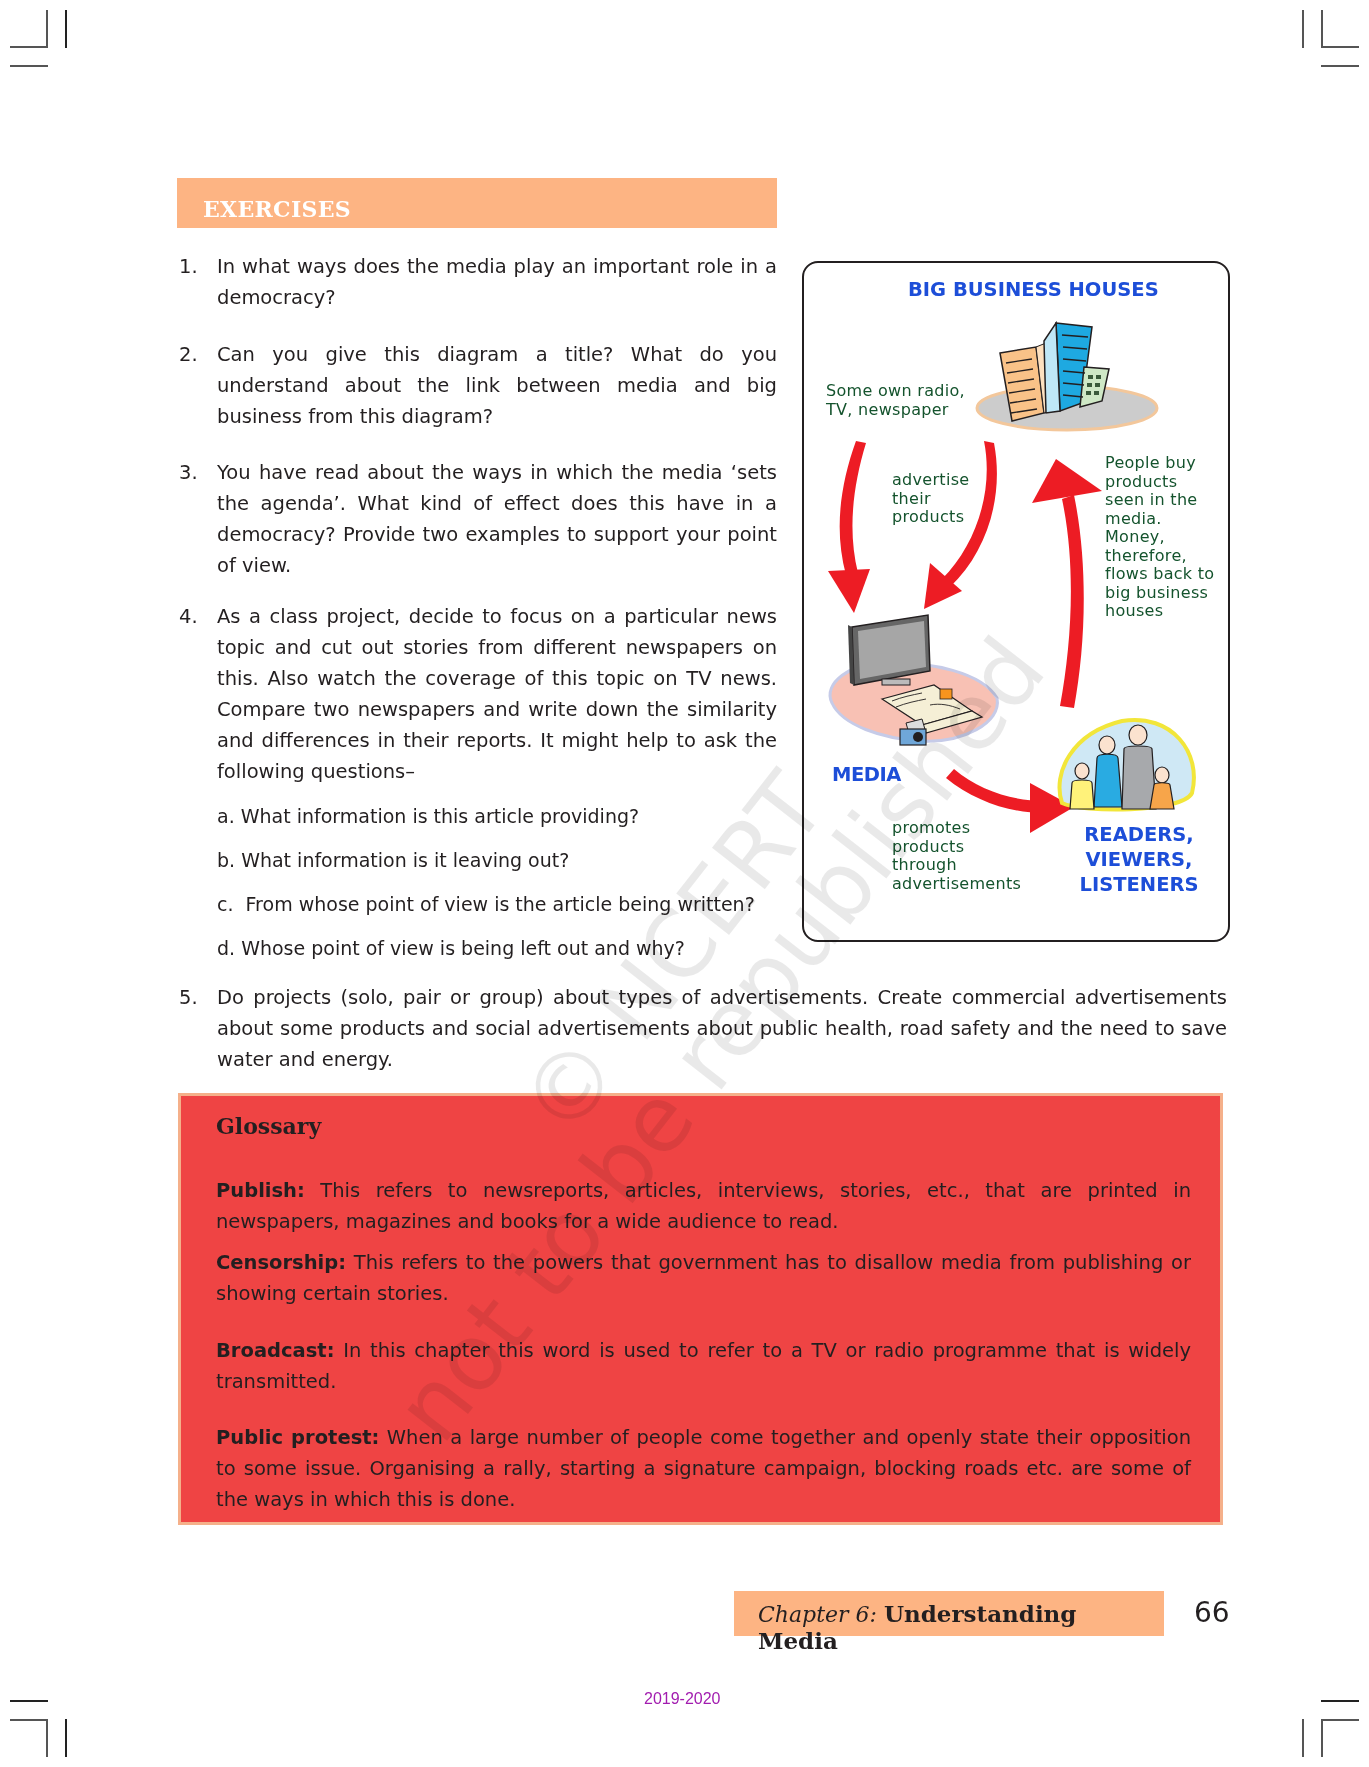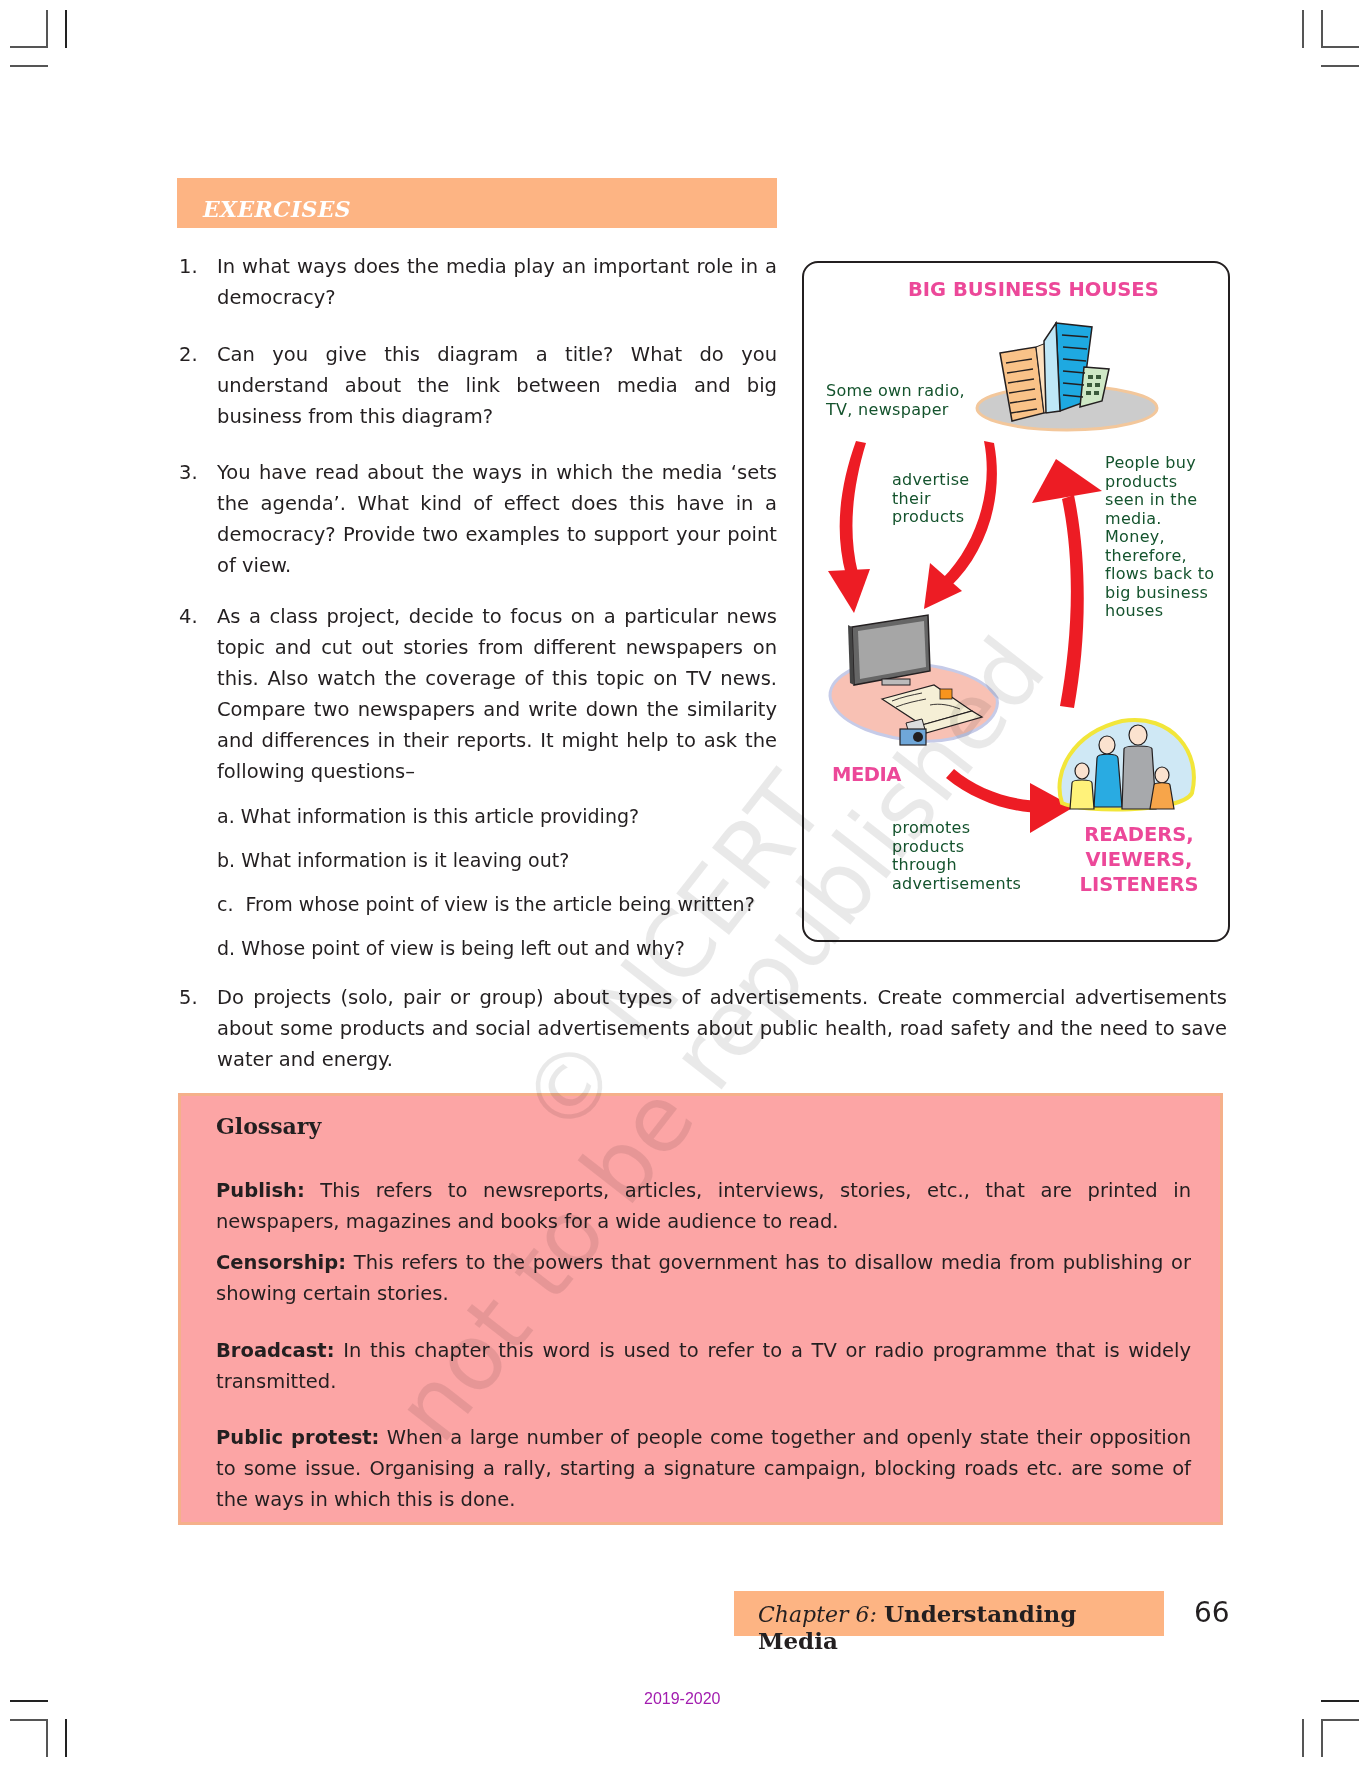--- a/index.html
+++ b/index.html
@@ -3,32 +3,32 @@
 <meta charset="utf-8">
 <style>
   html, body { margin: 0; padding: 0; background: #ffffff; }
   body { width: 1369px; height: 1767px; position: relative; overflow: hidden;
          font-family: "DejaVu Sans", sans-serif; color: #231f20; }
   .abs { position: absolute; }
   .crop { position: absolute; background: #555; }
 
   .ex-bar { left: 177px; top: 178px; width: 600px; height: 50px; background: #fdb483; }
   .ex-bar span { position: absolute; left: 26px; top: 18px; color: #ffffff;
-                 font-family: "DejaVu Serif", serif; font-weight: bold; font-size: 22px; letter-spacing: 0.3px; font-style: italic; }
+                 font-family: "DejaVu Serif", serif; font-weight: bold; font-size: 22px; letter-spacing: 0.3px; }
 
   .q { font-size: 19.5px; line-height: 31px; }
   .q .num { position: absolute; left: 0; top: 0; }
   .q .txt { position: absolute; left: 38px; top: 0; text-align: justify; }
   .sub { font-size: 19px; line-height: 31px; }
 
   .diagram { left: 802px; top: 261px; width: 424px; height: 677px; border: 2px solid #231f20; border-radius: 16px; background: #fff; }
   .dtext { position: absolute; font-size: 16px; line-height: 18.5px; color: #14532d; letter-spacing: 0.3px; }
-  .dhead { position: absolute; font-weight: bold; font-size: 19.5px; color: #ec4899; }
-
-  .gloss { left: 178px; top: 1093px; width: 1045px; height: 432px; border: 3px solid #f5b08a; background: #fca5a5; box-sizing: border-box; }
+  .dhead { position: absolute; font-weight: bold; font-size: 19.5px; color: #1d4ed8; }
+
+  .gloss { left: 178px; top: 1093px; width: 1045px; height: 432px; border: 3px solid #f5b08a; background: #ef4444; box-sizing: border-box; }
   .gloss-title { position: absolute; left: 35px; top: 17px; font-family: "DejaVu Serif", serif; font-weight: bold; font-size: 22px; }
   .gterm { position: absolute; left: 35px; width: 975px; font-size: 19.5px; line-height: 31px; text-align: justify; }
   .gterm b { font-weight: bold; }
 
   .footer-bar { left: 734px; top: 1591px; width: 430px; height: 45px; background: #fdb483; }
   .footer-bar .ch { position: absolute; left: 24px; top: 9px; font-family: "DejaVu Serif", serif; font-style: italic; font-size: 22px; color: #231f20; }
   .footer-bar .title { font-family: "DejaVu Serif", serif; font-style: normal; font-weight: bold; font-size: 23px; }
   .pageno { left: 1194px; top: 1596px; font-size: 28px; color: #231f20; }
   .year { left: 644px; top: 1690px; font-family: "Liberation Sans", sans-serif; font-size: 16px; color: #a21caf; }
 

